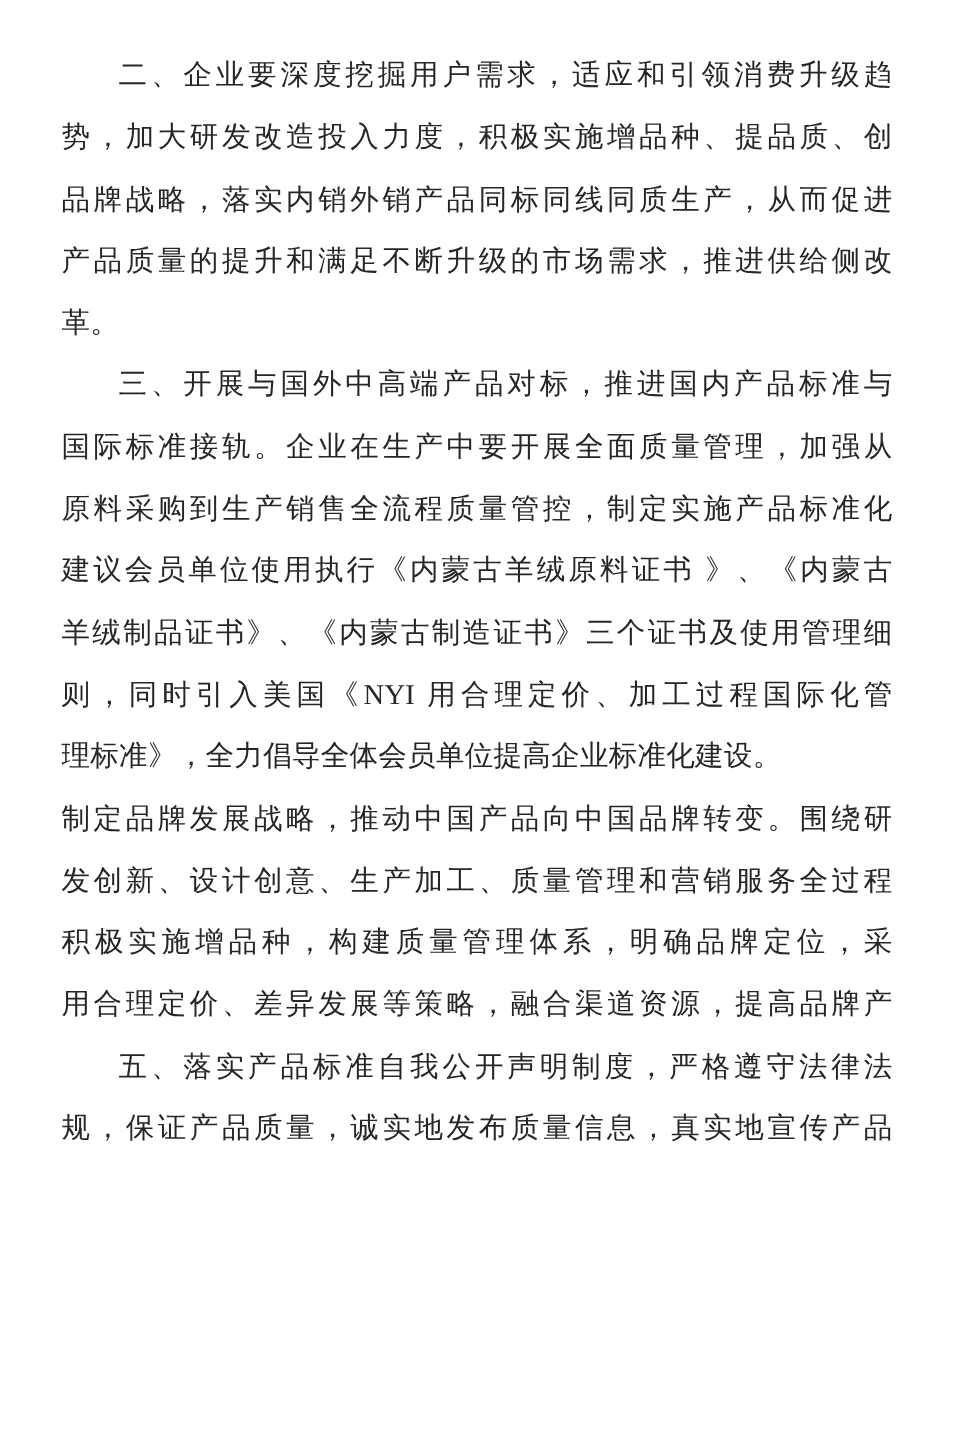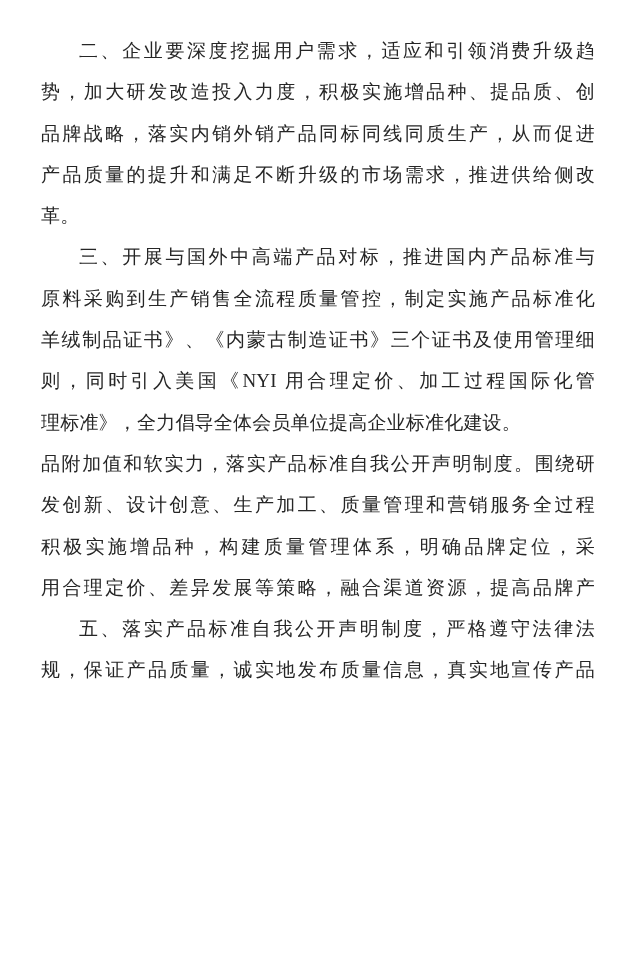--- a/index.html
+++ b/index.html
@@ -47,28 +47,30 @@
   <div class="paragraph">
     <div class="line first">二、企业要深度挖掘用户需求，适应和引领消费升级趋</div>
     <div class="line">势，加大研发改造投入力度，积极实施增品种、提品质、创</div>
     <div class="line">品牌战略，落实内销外销产品同标同线同质生产，从而促进</div>
     <div class="line">产品质量的提升和满足不断升级的市场需求，推进供给侧改</div>
     <div class="line last">革。</div>
   </div>
 
   <div class="paragraph">
     <div class="line first">三、开展与国外中高端产品对标，推进国内产品标准与</div>
+    <div class="line">国际标准接轨。企业在生产中要开展全面质量管理，加强从</div>
     <div class="line">原料采购到生产销售全流程质量管控，制定实施产品标准化</div>
+    <div class="line">建议会员单位使用执行《内蒙古羊绒原料证书 》、《内蒙古</div>
     <div class="line">羊绒制品证书》、《内蒙古制造证书》三个证书及使用管理细</div>
     <div class="line">则，同时引入美国《NYI 用合理定价、加工过程国际化管</div>
     <div class="line last">理标准》，全力倡导全体会员单位提高企业标准化建设。</div>
   </div>
 
   <div class="paragraph">
-    <div class="line">品附加值和软实力，落实产品标准自我公开声明制度。围绕研</div>
+    <div class="line">制定品牌发展战略，推动中国产品向中国品牌转变。围绕研</div>
     <div class="line">发创新、设计创意、生产加工、质量管理和营销服务全过程</div>
     <div class="line">积极实施增品种，构建质量管理体系，明确品牌定位，采</div>
     <div class="line">用合理定价、差异发展等策略，融合渠道资源，提高品牌产</div>
   </div>
 
   <div class="paragraph">
     <div class="line first">五、落实产品标准自我公开声明制度，严格遵守法律法</div>
     <div class="line">规，保证产品质量，诚实地发布质量信息，真实地宣传产品</div>
 
   </div>

